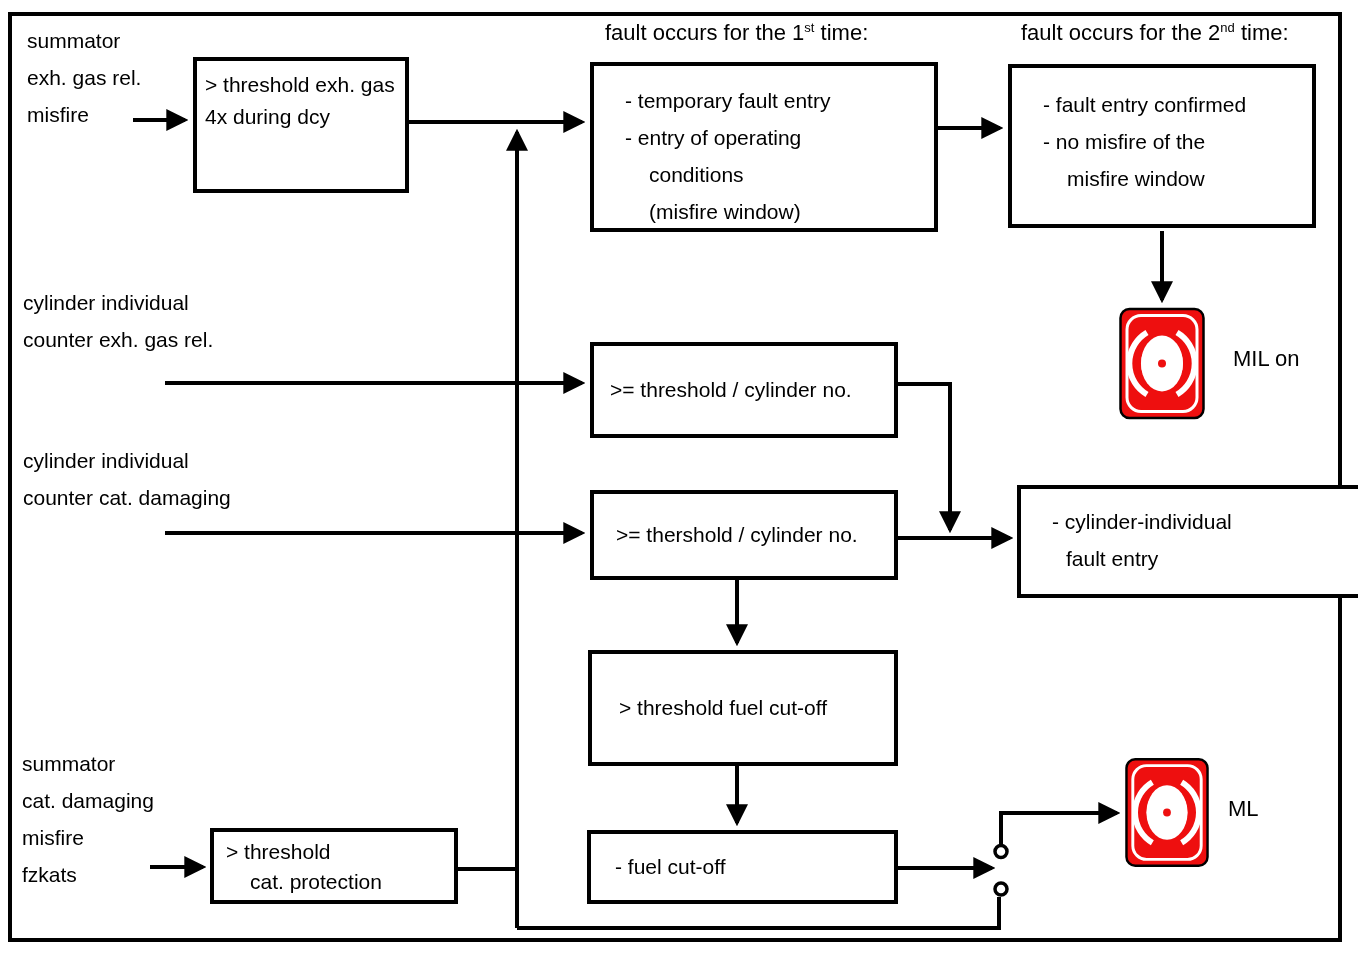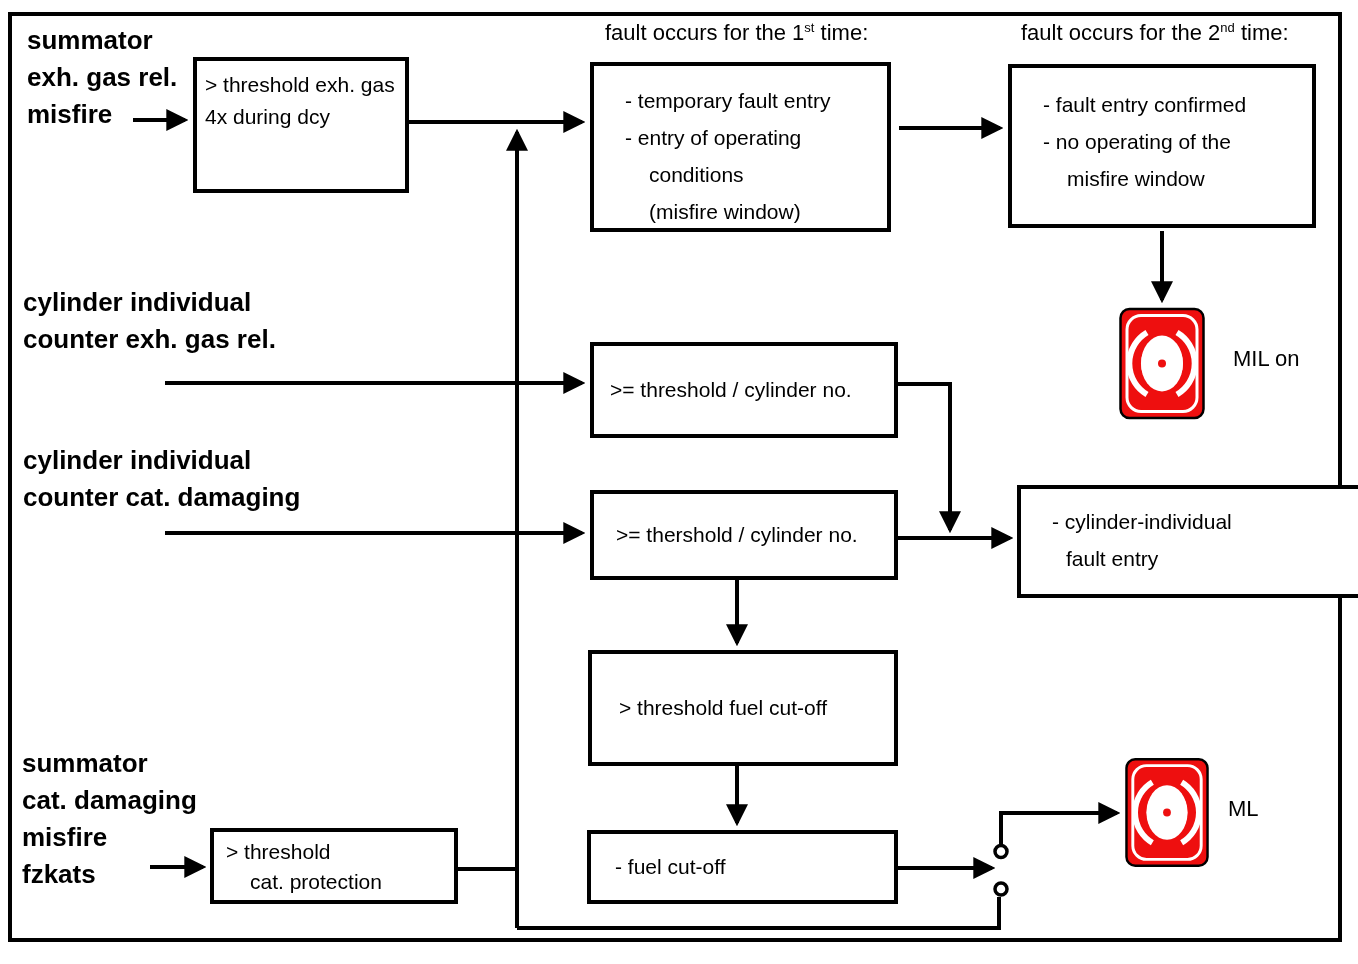--- a/index.html
+++ b/index.html
@@ -4,21 +4,21 @@
 <style>
   html,body{margin:0;padding:0;background:#fff;}
   .stage{position:relative;width:1358px;height:964px;background:#ffffff;
          font-family:"Liberation Sans",sans-serif;color:#000;overflow:hidden;}
   .frame{position:absolute;left:8px;top:12px;width:1334px;height:930px;
          border:4px solid #000;box-sizing:border-box;}
   .box{position:absolute;border:4px solid #000;background:#fff;box-sizing:border-box;
        font-size:21px;line-height:32px;}
   .box .ln{white-space:nowrap;}
   .flexbox{display:flex;align-items:center;}
-  .lbl{position:absolute;font-size:26px;line-height:37px;white-space:nowrap;font-weight:bold;}
+  .lbl{position:absolute;font-size:21px;line-height:37px;white-space:nowrap;}
   .hdr{position:absolute;font-size:22px;white-space:nowrap;}
   .sup{font-size:13px;position:relative;top:-8px;}
   .ind14{padding-left:14px;}
   .ind24{padding-left:24px;}
   .conn{position:absolute;left:0;top:0;pointer-events:none;}
   .milicon{position:absolute;}
 </style>
 </head>
 <body>
 
@@ -81,30 +81,30 @@
     <div>cat. damaging</div>
     <div>misfire</div>
     <div>fzkats</div>
   </div>
 
   <div class="box" style="left:193px;top:57px;width:216px;height:136px;padding:8px 4px 0 8px;">
     <div class="ln">&gt; threshold exh. gas</div>
     <div class="ln">4x during dcy</div>
   </div>
 
-  <div class="box" style="left:590px;top:62px;width:301px;height:170px;padding:16px 4px 0 31px;line-height:37px;">
+  <div class="box" style="left:590px;top:62px;width:348px;height:170px;padding:16px 4px 0 31px;line-height:37px;">
     <div class="ln">- temporary fault entry</div>
     <div class="ln">- entry of operating</div>
     <div class="ln ind24">conditions</div>
     <div class="ln ind24">(misfire window)</div>
   </div>
 
   <div class="box" style="left:1008px;top:64px;width:308px;height:164px;padding:18px 7px 0 31px;line-height:37px;">
     <div class="ln">- fault entry confirmed</div>
-    <div class="ln">- no operating of the</div>
+    <div class="ln">- no misfire of the</div>
     <div class="ln ind24">misfire window</div>
   </div>
 
   <div class="box flexbox" style="left:590px;top:342px;width:308px;height:96px;padding-left:16px;">
     <span class="ln">&gt;= threshold / cylinder no.</span>
   </div>
 
   <div class="box flexbox" style="left:590px;top:490px;width:308px;height:90px;padding-left:22px;">
     <span class="ln">&gt;= thershold / cylinder no.</span>
   </div>

